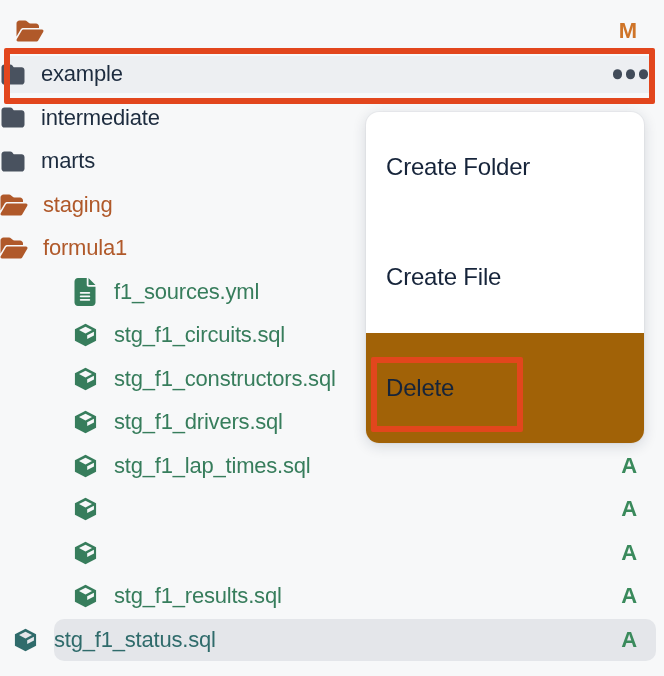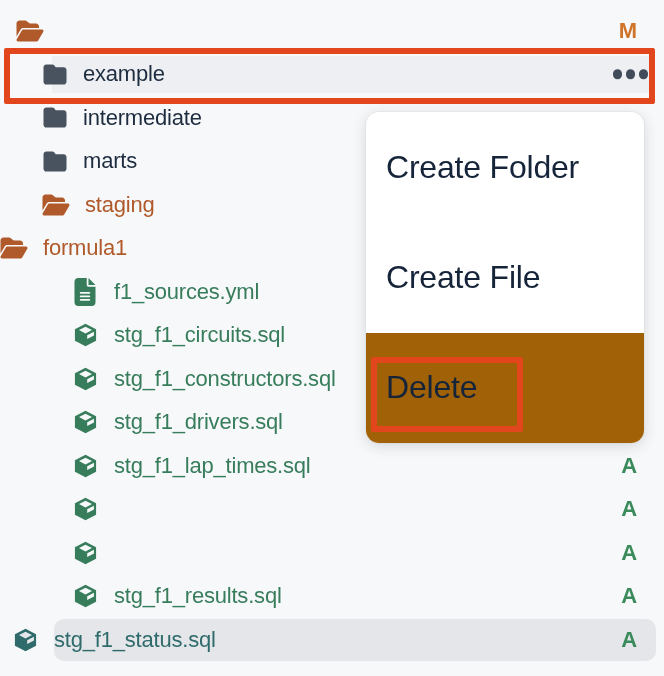--- a/index.html
+++ b/index.html
@@ -14,21 +14,21 @@
   
   .tree{position:absolute;top:9px;left:0;width:664px;z-index:1;}
   .row{
     position:relative;height:43.5px;
     display:flex;align-items:center;
     font-size:22px;letter-spacing:-0.2px;
   }
   .row .icon{flex:0 0 auto;margin-right:15px;position:relative;z-index:1;}
   .row .label{white-space:nowrap;position:relative;z-index:1;}
   .lvl0{padding-left:16px;}
-  .lvl1{margin-left:42px;}
+  .lvl1{}
   .lvl2{}
   .lvl3{padding-left:72px;}
 
   .orange{color:#b0592a;}
   .slate-icon{color:#49525f;}
   .navy{color:#1d2c3f;}
   .green{color:#377d5c;}
   .teal{color:#2f6b6b;padding-left:12px;}
 
   .row.highlighted::before{
@@ -55,21 +55,21 @@
 
   
   .menu{
     position:absolute;left:366px;top:112px;width:278px;height:331px;
     background:#ffffff;border-radius:13px;
     box-shadow:0 3px 14px rgba(25,39,60,0.16), 0 0 0 1px rgba(25,39,60,0.03);
     display:flex;flex-direction:column;overflow:hidden;z-index:10;
   }
   .menu-item{
     flex:1;display:flex;align-items:center;
-    padding-left:20px;font-size:32px;color:#16243a;
+    padding-left:20px;font-size:24px;color:#16243a;
     letter-spacing:-0.2px;cursor:default;
   }
   .menu-item.hovered{background:#a16207;}
 
   
   .annotation-box{
     position:absolute;border:6px solid #e2461d;border-radius:2px;
     box-sizing:border-box;z-index:40;pointer-events:none;
   }
   .annotation-example{left:4px;top:48px;width:651px;height:56px;}

